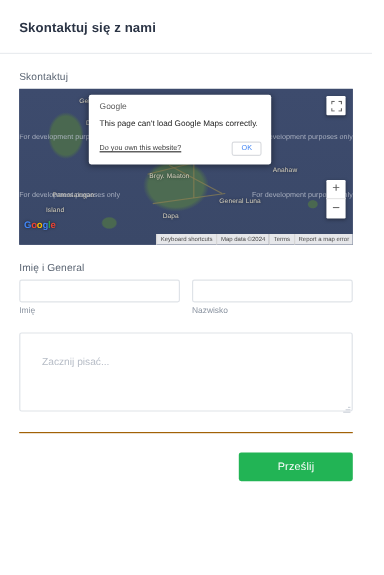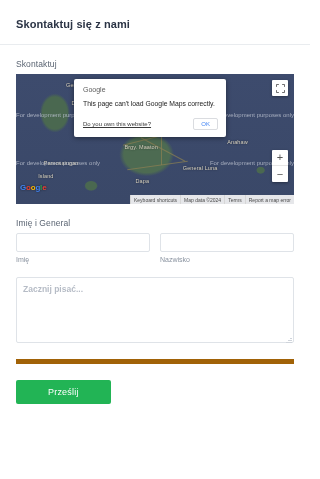--- a/index.html
+++ b/index.html
@@ -260,24 +260,23 @@
 
   .textarea-input {
     width: 100%;
     height: 66px;
     border: 1px solid #dfe3e8;
     border-radius: 2px;
     background: #fff;
     font-family: "Liberation Sans", sans-serif;
     font-size: 8.5px;
     color: #2f3b52;
-    padding: 6px;
+    padding: 18px;
     outline: none;
     resize: none;
-    font-weight: bold;
   }
   .textarea-input::placeholder { color: #b6bcc6; }
 
   .ta-wrap { position: relative; }
   .ta-grip {
     position: absolute;
     right: 2px;
     bottom: 2px;
     width: 6px;
     height: 6px;
@@ -288,25 +287,25 @@
     right: 0;
     background: #cfd4db;
     height: 1px;
   }
   .ta-grip i:nth-child(1) { bottom: 0; width: 6px; }
   .ta-grip i:nth-child(2) { bottom: 2px; width: 4px; }
   .ta-grip i:nth-child(3) { bottom: 4px; width: 2px; }
 
   
   .form-footer {
-    border-top: 5px solid #a16207;
+    border-top: 1px solid #a16207;
     margin-top: 14px;
     padding: 16px 0 0 0;
     display: flex;
-    justify-content: flex-start;
+    justify-content: flex-end;
   }
   .submit-btn {
     background: #22b455;
     color: #ffffff;
     border: none;
     border-radius: 2px;
     font-family: "Liberation Sans", sans-serif;
     font-size: 9px;
     font-weight: 400;
     padding: 7px 32px;

